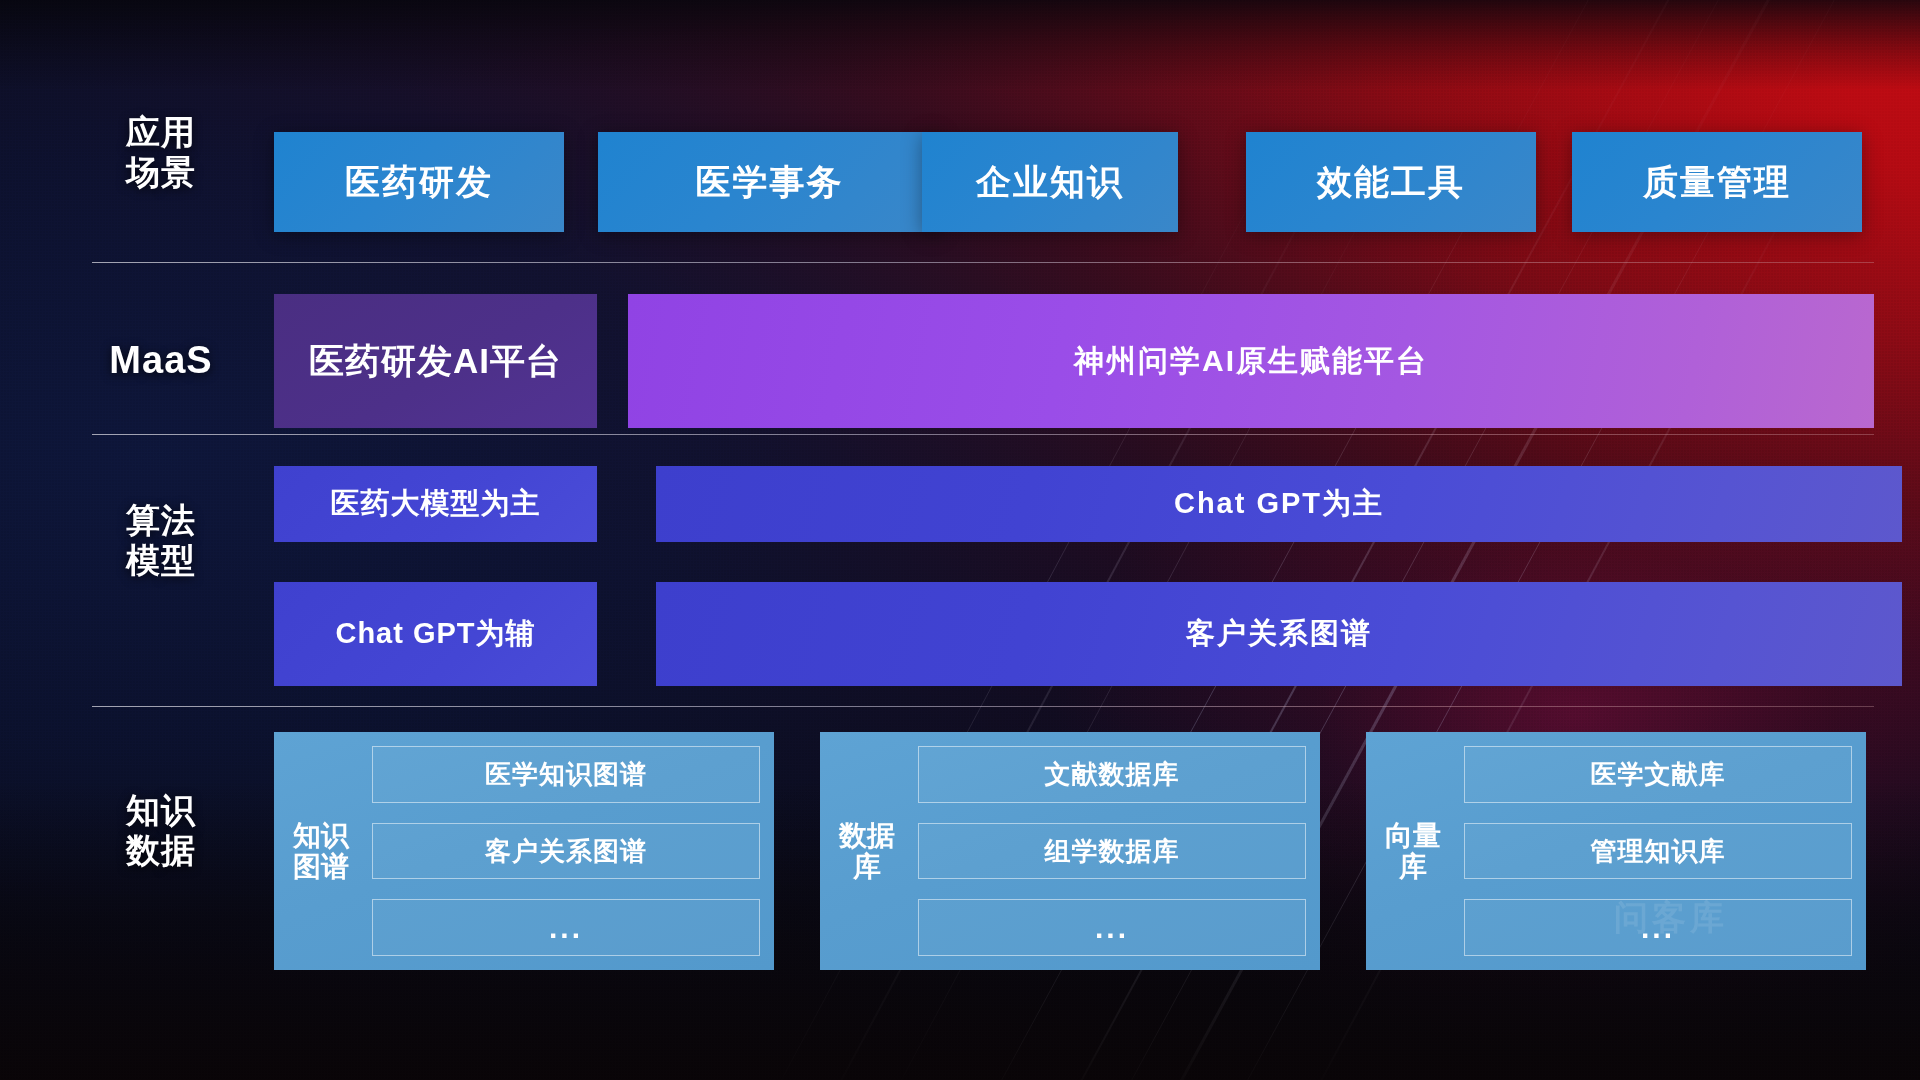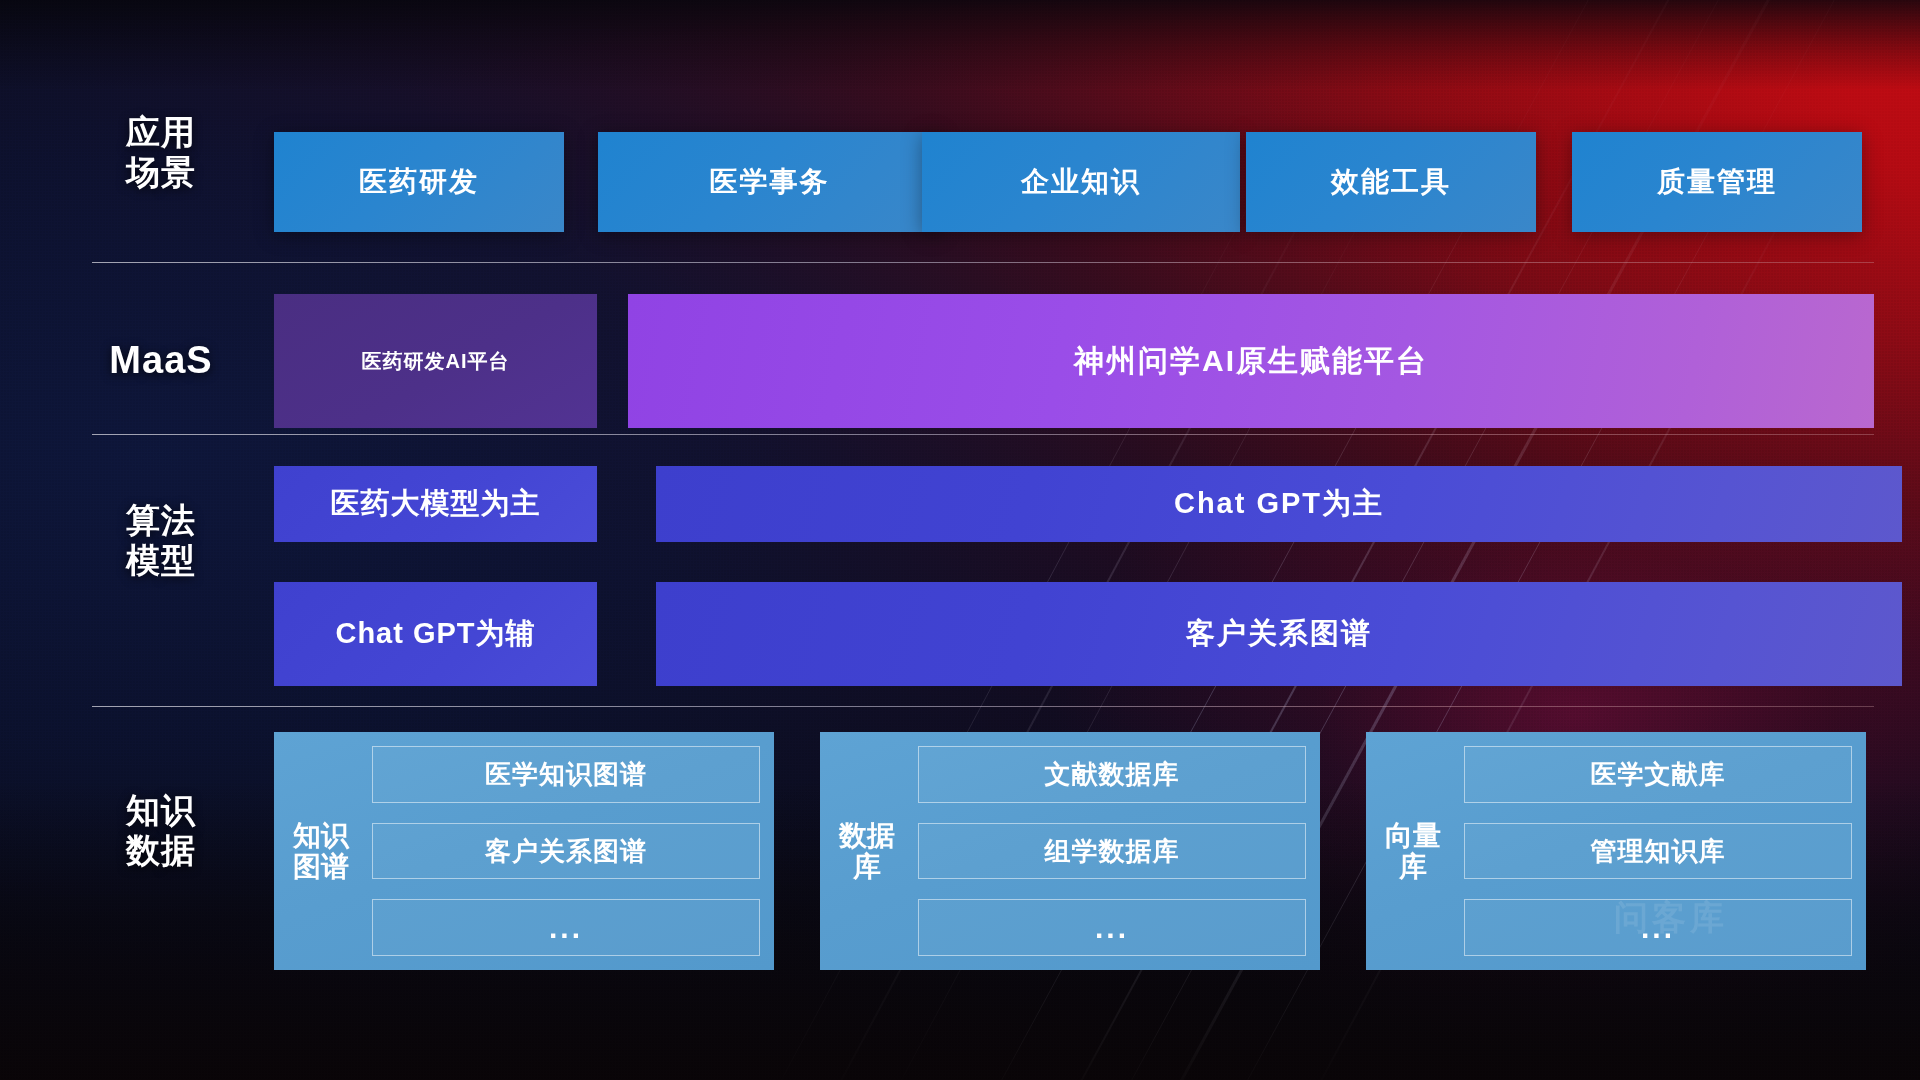--- a/index.html
+++ b/index.html
@@ -115,33 +115,33 @@
     font-weight: 700;
     text-align: center;
     box-sizing: border-box;
   }
 
   
   .app-box {
     height: 100px;
     top: 132px;
     background: linear-gradient(135deg, #1f83d0 0%, #2a85cf 45%, #3a87c9 100%);
-    font-size: 28px;
+    font-size: 35px;
     letter-spacing: 2px;
     box-shadow: 0 3px 18px rgba(0,0,0,0.35);
   }
 
   
   .maas-left {
     top: 294px;
     height: 134px;
     left: 250px;
     width: 323px;
     background: linear-gradient(150deg, #4a2e82 0%, #4d3089 55%, #523393 100%);
-    font-size: 20px;
+    font-size: 35px;
     letter-spacing: 1px;
   }
   .maas-right {
     top: 294px;
     height: 134px;
     left: 604px;
     width: 1246px;
     background: linear-gradient(100deg, #9043e4 0%, #9a4de8 35%, #a457e2 62%, #b060d8 85%, #b968cf 100%);
     font-size: 30px;
     letter-spacing: 2px;
@@ -269,21 +269,21 @@
 
   <div class="content">
 
     <div class="row-label" style="top:112px; font-size:34px;">
       <div>应用</div>
       <div>场景</div>
     </div>
 
     <div class="box app-box" style="left:250px; width:290px;">医药研发</div>
     <div class="box app-box" style="left:574px; width:343px;">医学事务</div>
-    <div class="box app-box" style="left:898px; width:318px;">企业知识</div>
+    <div class="box app-box" style="left:898px; width:256px;">企业知识</div>
     <div class="box app-box" style="left:1222px; width:290px;">效能工具</div>
     <div class="box app-box" style="left:1548px; width:290px;">质量管理</div>
 
     <div class="divider" style="top:262px;"></div>
 
     <div class="row-label" style="top:338px; font-size:38px; letter-spacing:1px;">MaaS</div>
 
     <div class="box maas-left">医药研发AI平台</div>
     <div class="box maas-right">神州问学AI原生赋能平台</div>
 

